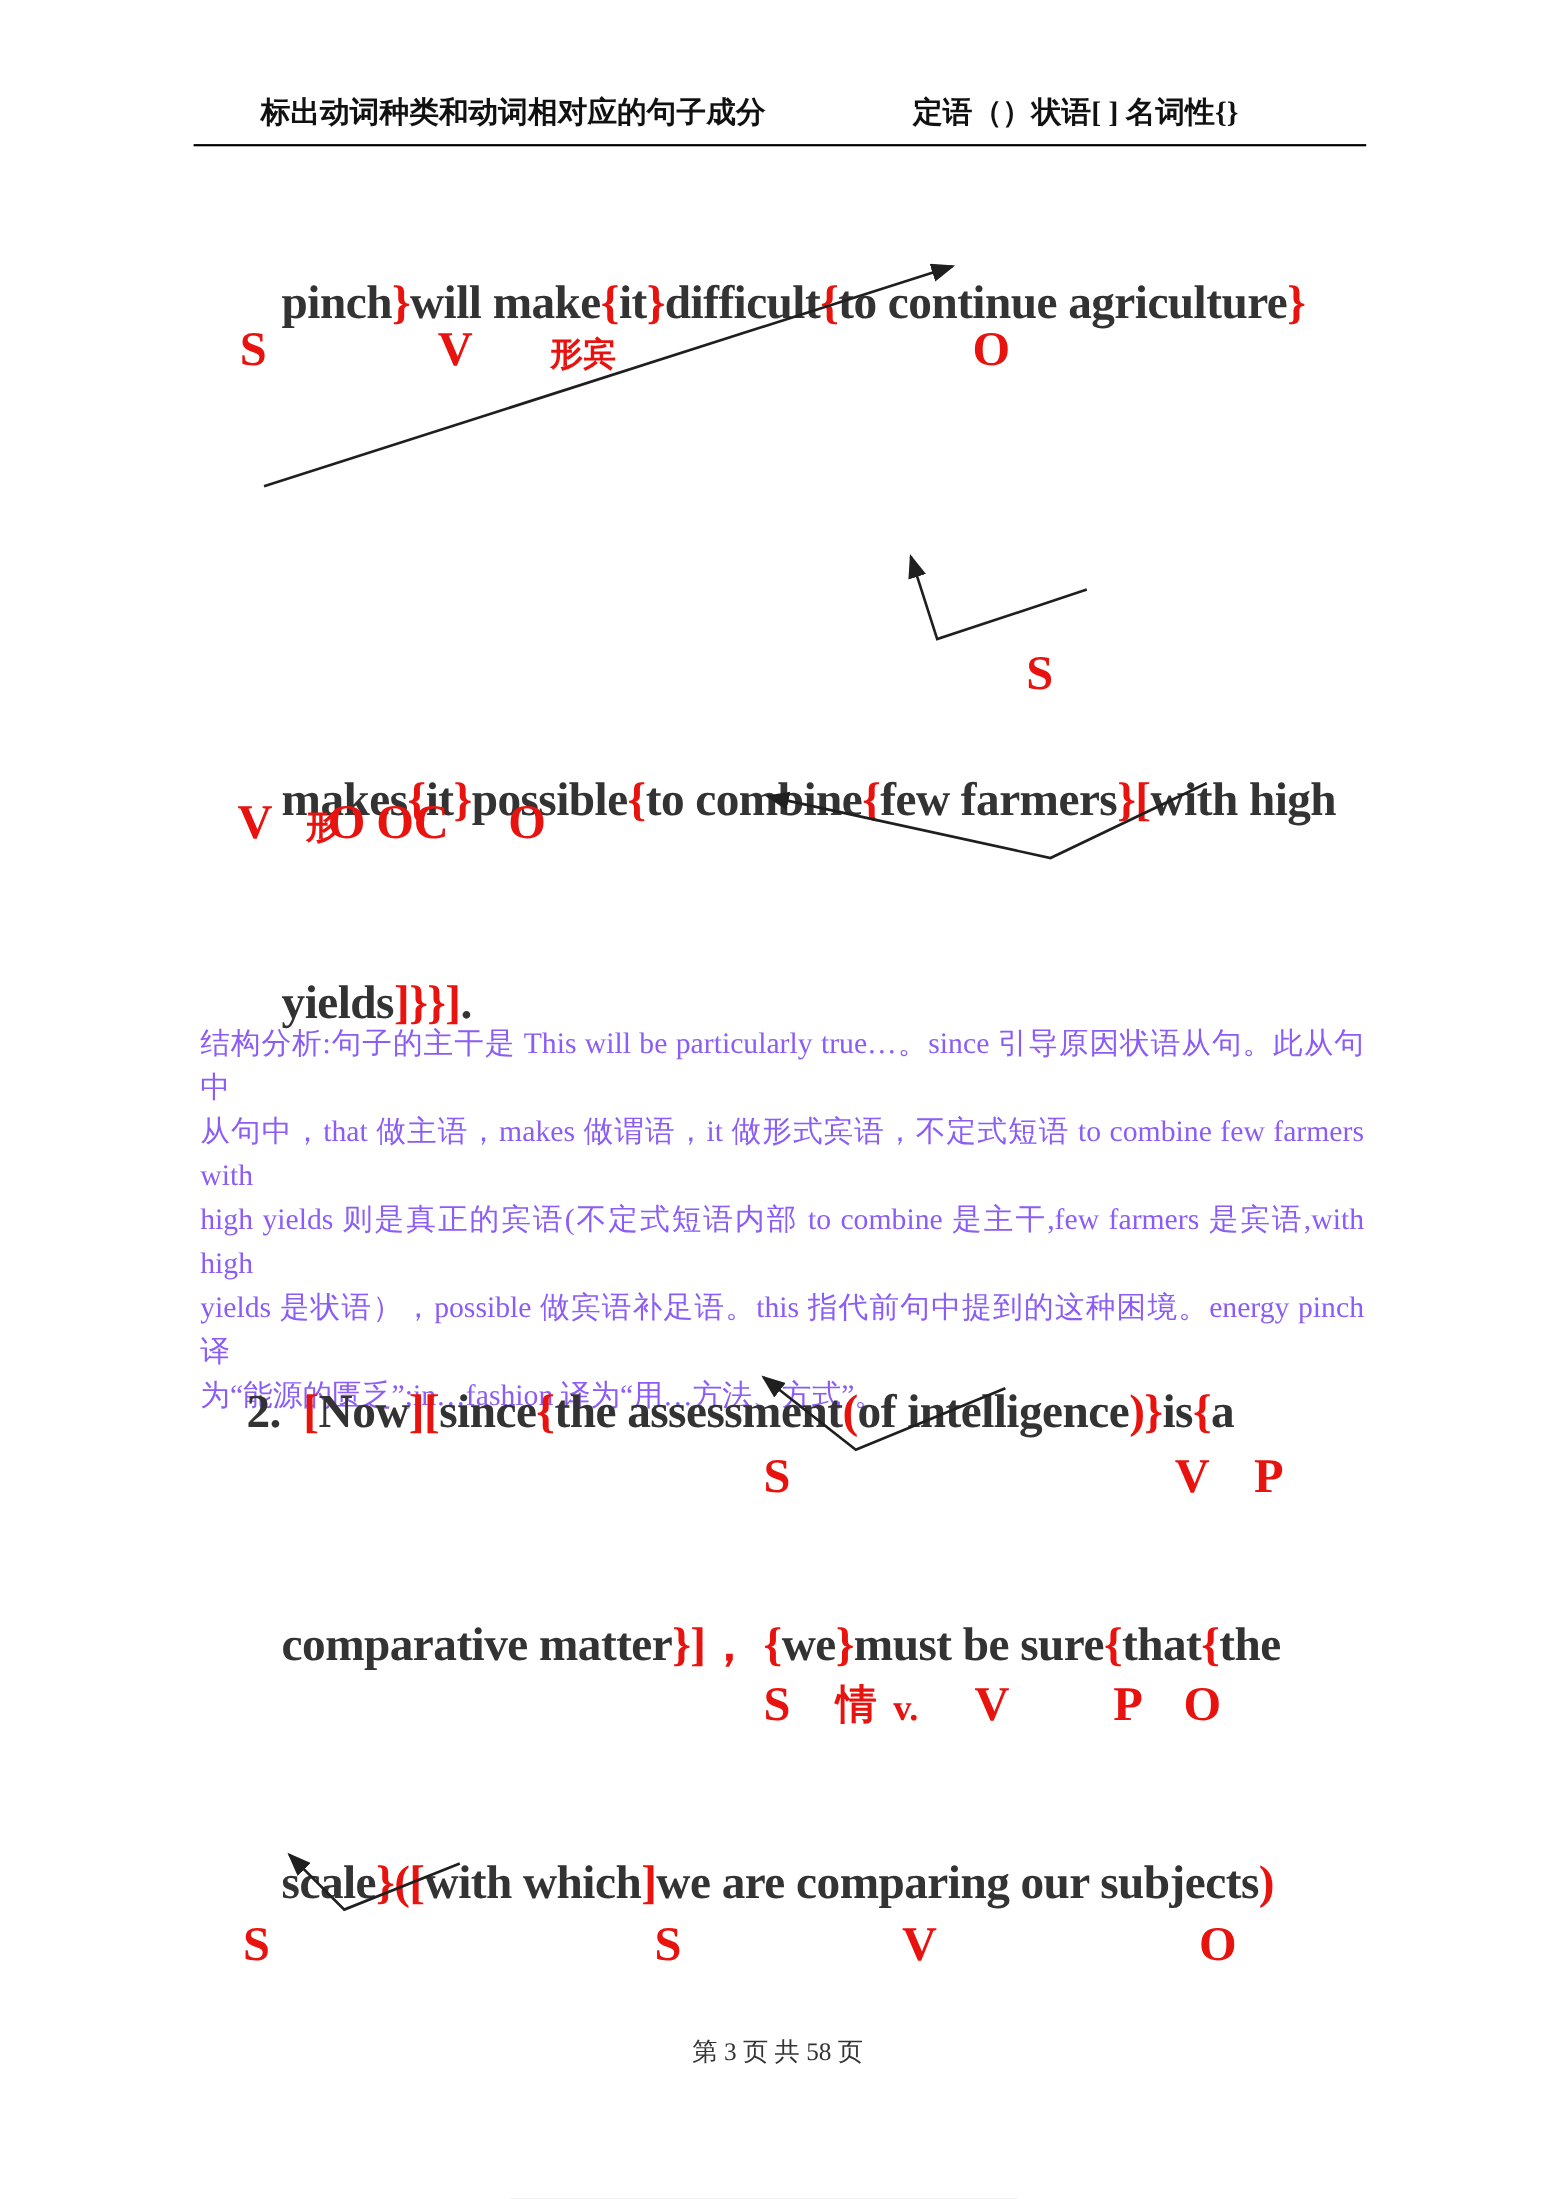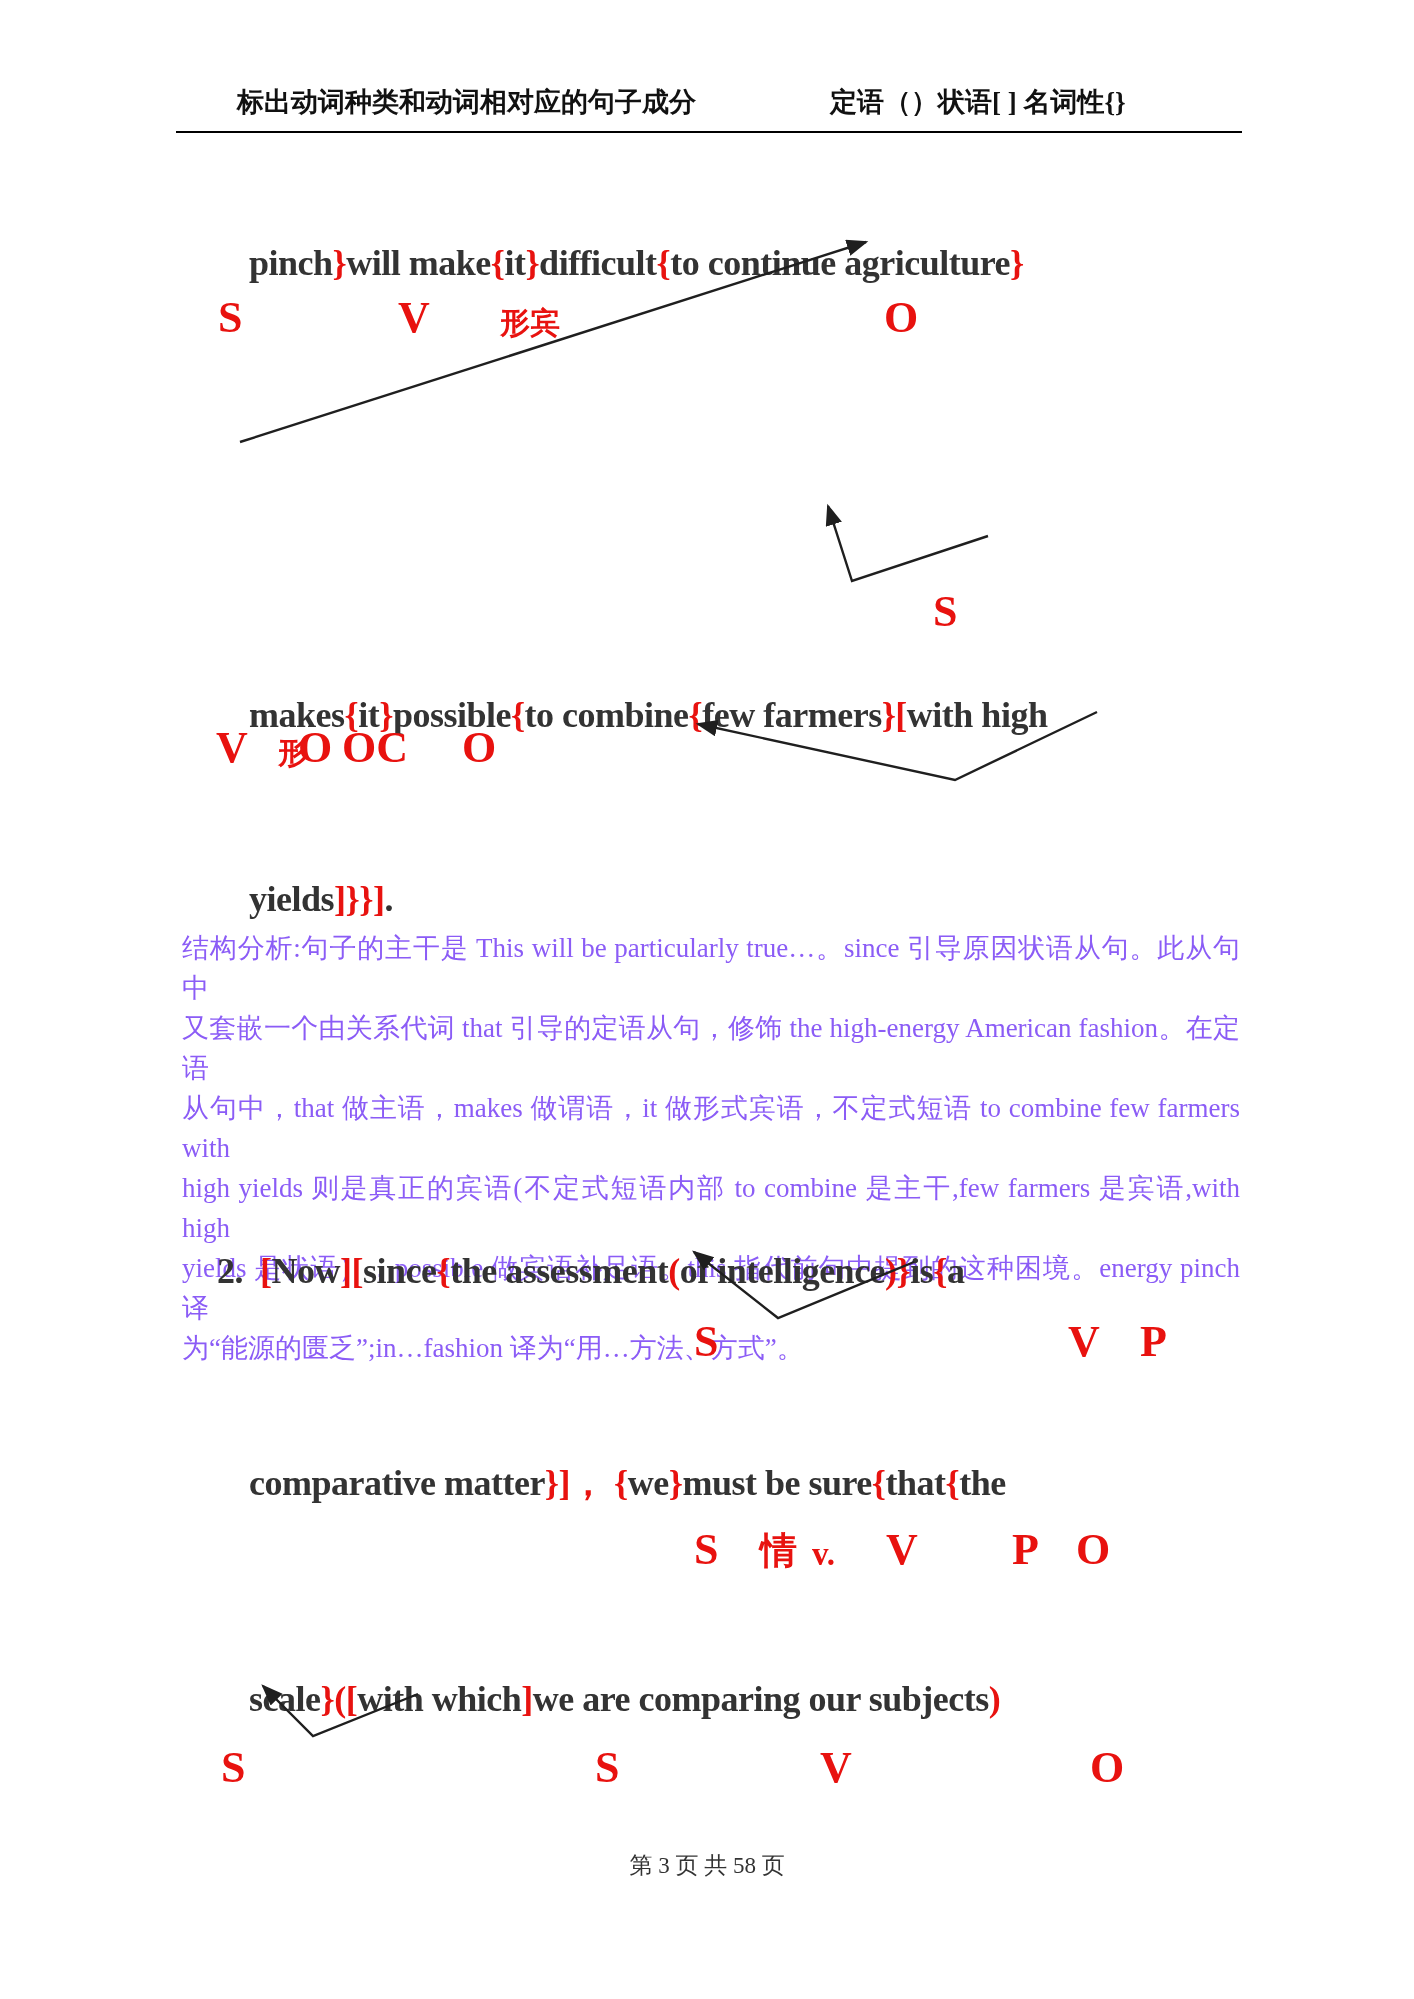--- a/index.html
+++ b/index.html
@@ -7,21 +7,21 @@
     position:relative;width:1414px;height:1999px;margin:0 auto;background:#ffffff;
     overflow:hidden;font-family:Liberation Serif, serif;
   }
   
   .hdr{position:absolute;top:84px;font-size:27px;font-weight:bold;color:#111;white-space:pre;}
   .hdr-left{left:237px;}
   .hdr-right{left:830px;}
   .rule{position:absolute;left:176px;top:131px;width:1066px;height:2px;background:#000;}
   
   .sent{
-    position:absolute;font-weight:bold;font-size:36px;line-height:1.18;
+    position:absolute;font-weight:bold;font-size:43px;line-height:1.18;
     letter-spacing:-0.5px;white-space:pre;color:#333;
   }
   .sent .r{color:#e8120f;}
   .sent .k{color:#333;}
   
   .lab{position:absolute;font-weight:bold;font-size:44px;line-height:1;color:#e8120f;white-space:pre;}
   .lab.sm{font-size:30px;text-align:center;}
   .lab.cjk{font-size:37px;}
   .lab.vdot{font-size:33px;}
   
@@ -65,21 +65,20 @@
   <span class="lab" style="left:298px;top:726px;">O</span>
   <span class="lab" style="left:342px;top:726px;">OC</span>
   <span class="lab" style="left:462px;top:726px;">O</span>
 
   <div class="sent" style="left:215px;top:836px;">
     <span class="k">yields</span><span class="r">]}}]</span><span class="k">.</span>
   </div>
 
   <div class="para">
     <div class="jl">结构分析:句子的主干是 This will be particularly true…。since 引导原因状语从句。此从句中</div>
-    <div class="jl">又套嵌一个由关系代词 that 引导的定语从句，修饰 the high-energy American fashion。在定语</div>
     <div class="jl">从句中，that 做主语，makes 做谓语，it 做形式宾语，不定式短语 to combine few farmers with</div>
     <div class="jl">high yields 则是真正的宾语(不定式短语内部 to combine 是主干,few farmers 是宾语,with high</div>
     <div class="jl">yields 是状语），possible 做宾语补足语。this 指代前句中提到的这种困境。energy pinch 译</div>
     <div class="last">为“能源的匮乏”;in…fashion 译为“用…方法、方式”。</div>
   </div>
 
   <div class="sent" style="left:183px;top:1208px;">
     <span class="k">2.  </span><span class="r">[</span><span class="k">Now</span><span class="r">][</span><span class="k">since</span><span class="r">{</span><span class="k">the assessment</span><span class="r">(</span><span class="k">of intelligence</span><span class="r">)}</span><span class="k">is</span><span class="r">{</span><span class="k">a</span>
   </div>
 

